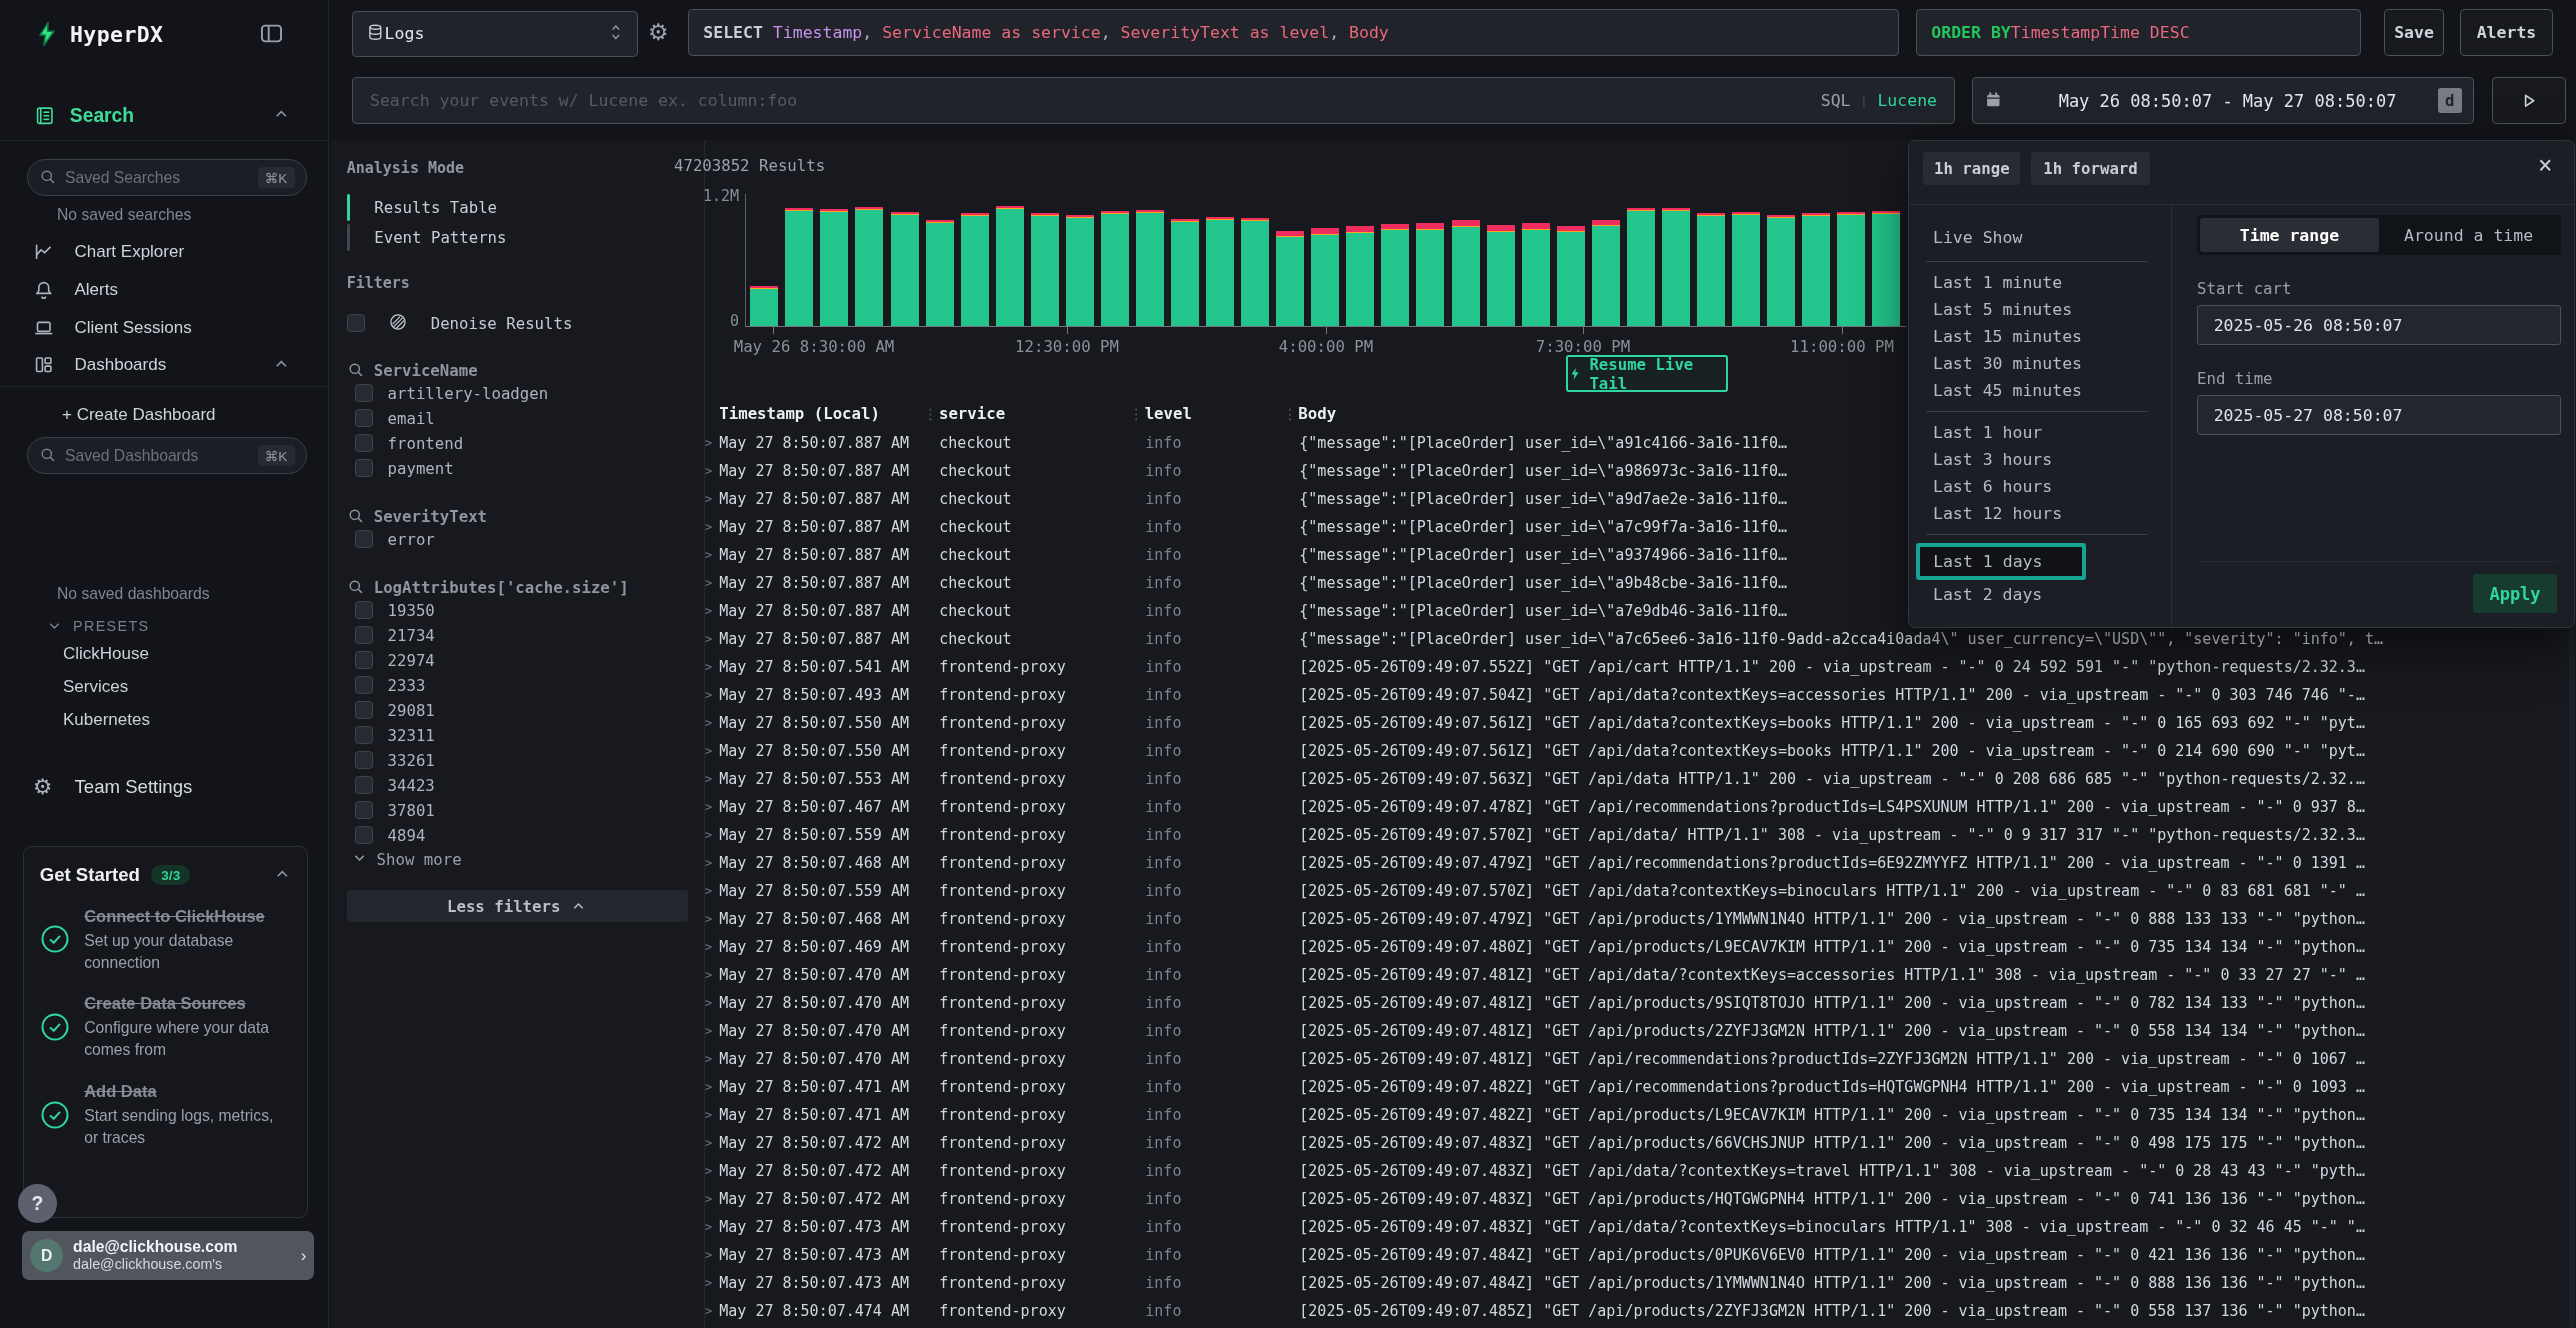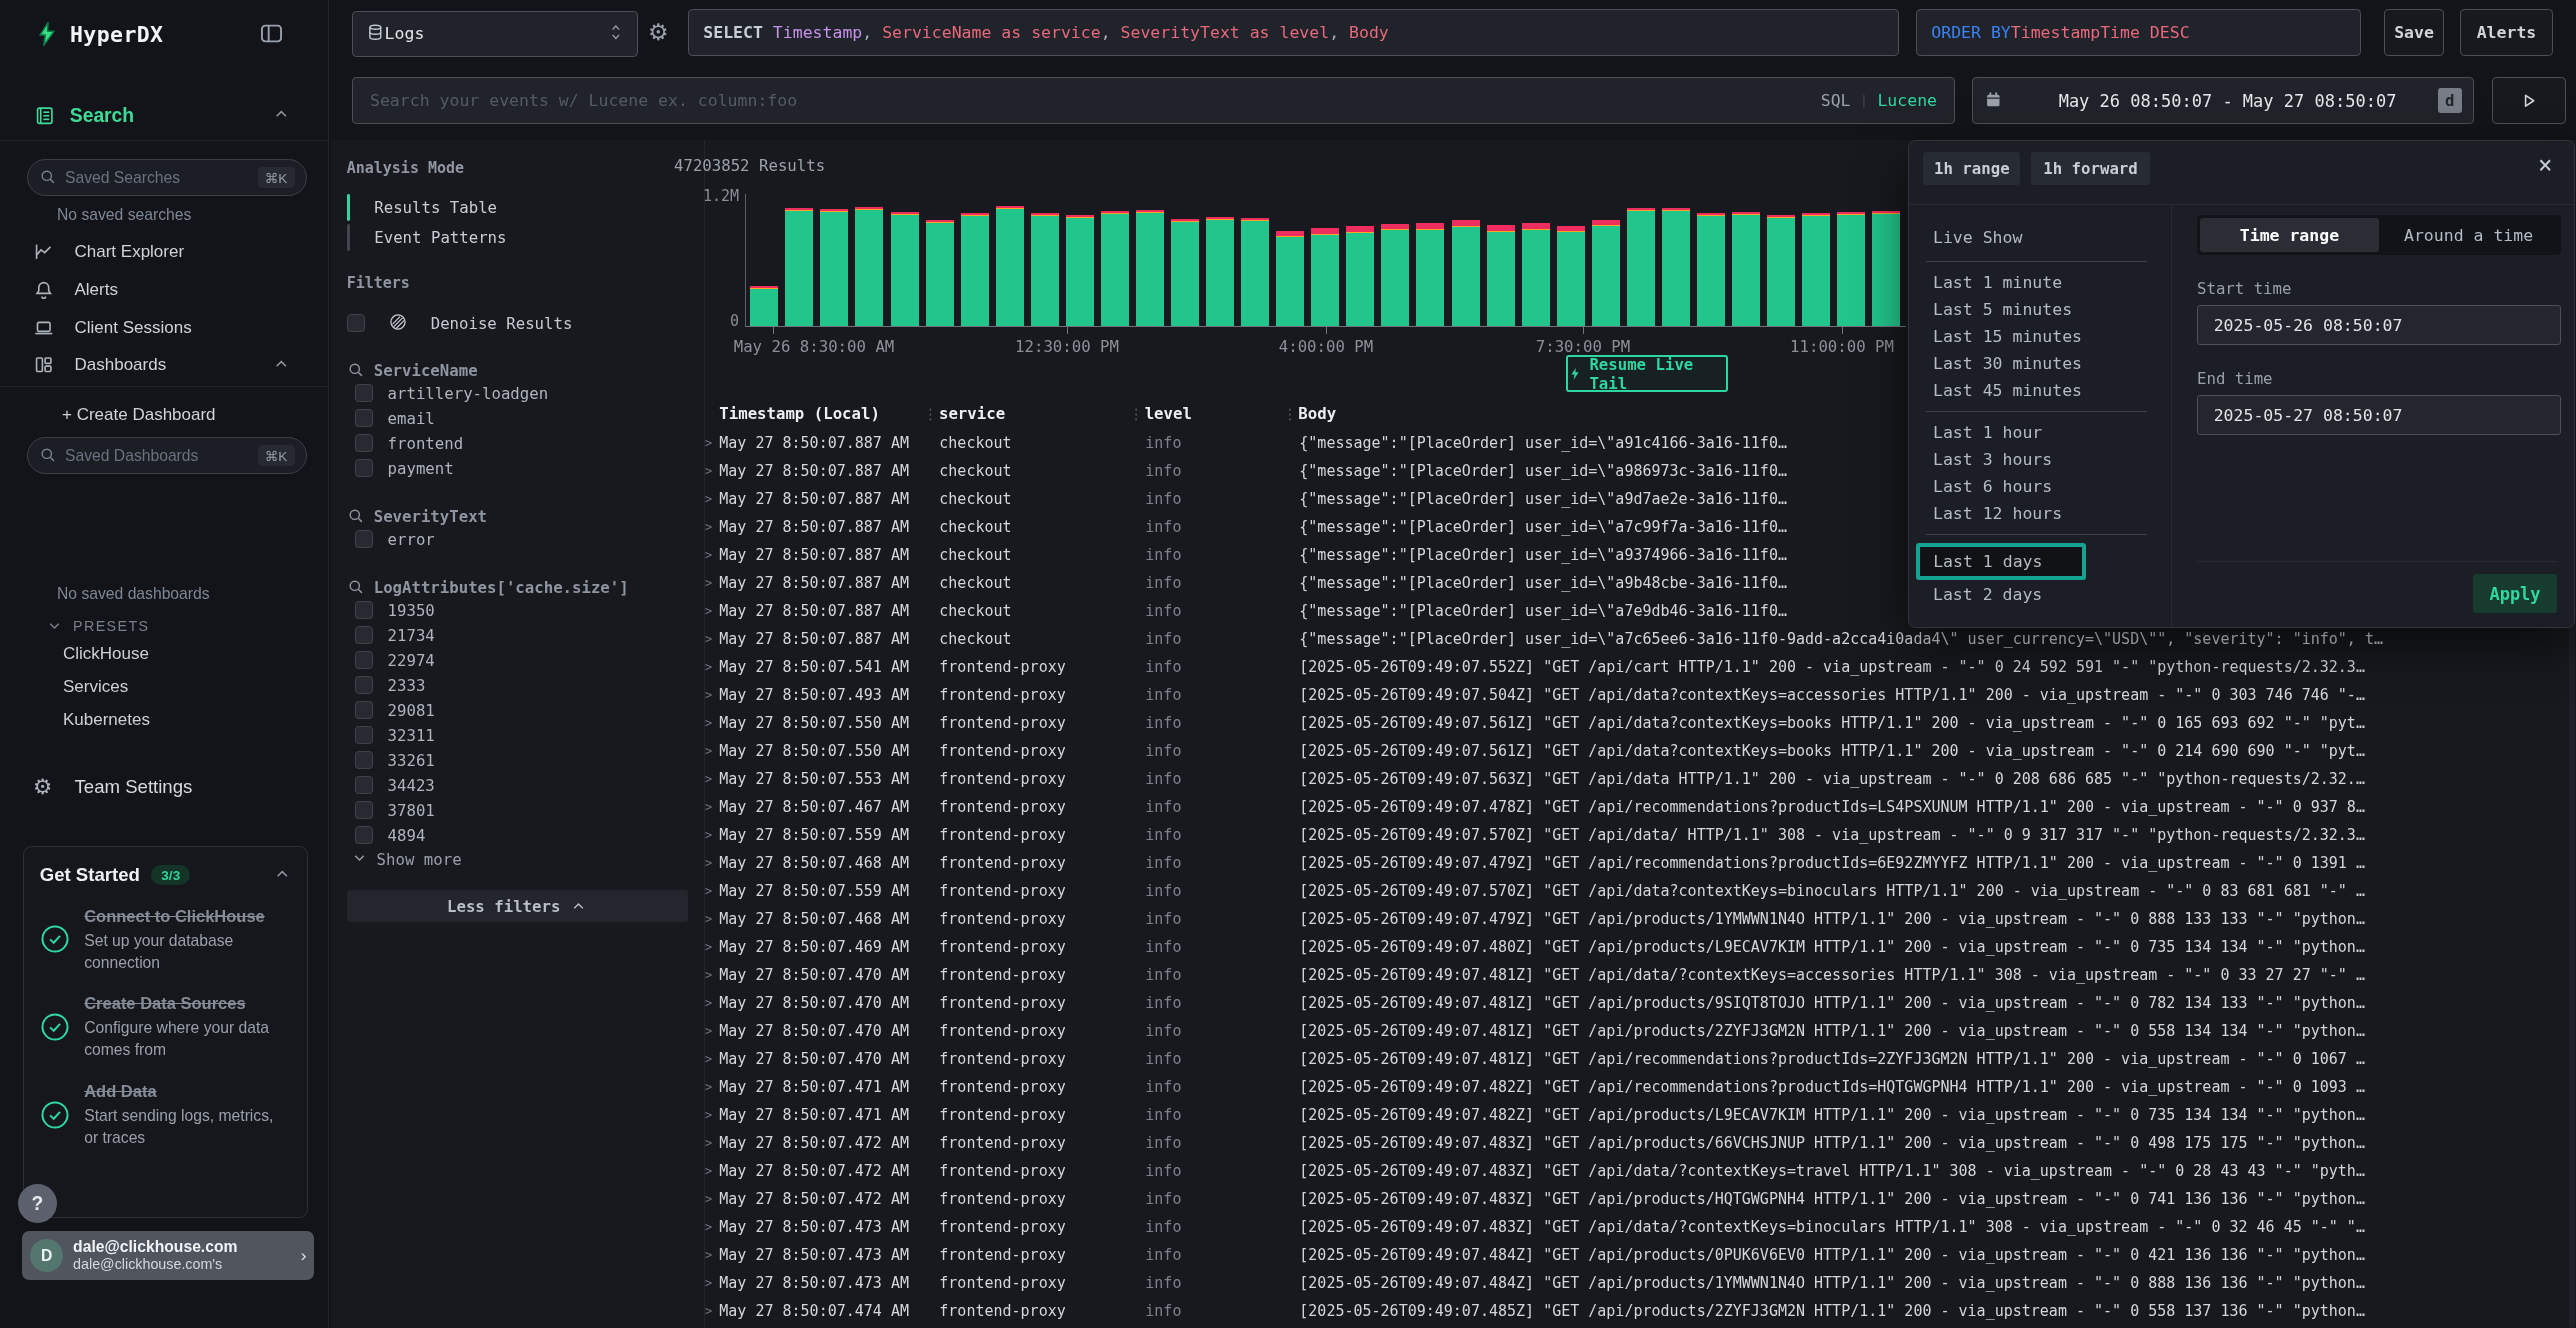--- a/index.html
+++ b/index.html
@@ -370,21 +370,21 @@
       </svg>
   </span>
 </div>
 <span id="gear-top">⚙</span>
 
 <div class="tb-box" id="select-box">
   <span id="select-tokens" style="white-space:nowrap"><span style="color: rgb(201, 206, 214); font-weight: bold;">SELECT </span><span style="color: rgb(199, 146, 234);">Timestamp</span><span style="color: rgb(170, 176, 185);">, </span><span style="color: rgb(232, 105, 125);">ServiceName as service</span><span style="color: rgb(170, 176, 185);">, </span><span style="color: rgb(232, 105, 125);">SeverityText as level</span><span style="color: rgb(170, 176, 185);">, </span><span style="color: rgb(232, 105, 125);">Body</span></span>
 </div>
 
 <div class="tb-box" id="orderby-box">
-  <span style="color:#3b82f6;font-weight:normal">ORDER BY </span>
+  <span style="color:#22c55e;font-weight:bold">ORDER BY </span>
   <span style="color:#e8697d">TimestampTime DESC</span>
 </div>
 <div class="tb-btn" id="save-btn">Save</div>
 <div class="tb-btn" id="alerts-btn">Alerts</div>
 
 <div class="tb-box" id="search-box">
   <span class="ph">Search your events w/ Lucene ex. column:foo</span>
   <span id="lang-sql">SQL</span>
   <span id="lang-sep">|</span>
   <span id="lang-lucene">Lucene</span>
@@ -991,21 +991,21 @@
         <div class="tp-item">Last 1 days</div>
       </div>
       <div class="tp-item">Last 2 days</div>
     </div>
 
   <div id="tp-right">
     <div id="tp-tabs">
       <span class="tp-tab on">Time range</span>
       <span class="tp-tab">Around a time</span>
     </div>
-    <div class="tp-lbl">Start time</div>
+    <div class="tp-lbl">Start cart</div>
     <div class="tp-input">2025-05-26 08:50:07</div>
     <div class="tp-lbl">End time</div>
     <div class="tp-input">2025-05-27 08:50:07</div>
     <div id="tp-bot-div"></div>
     <div id="tp-apply">Apply</div>
   </div>
 </div>
 
 
 </body></html>

